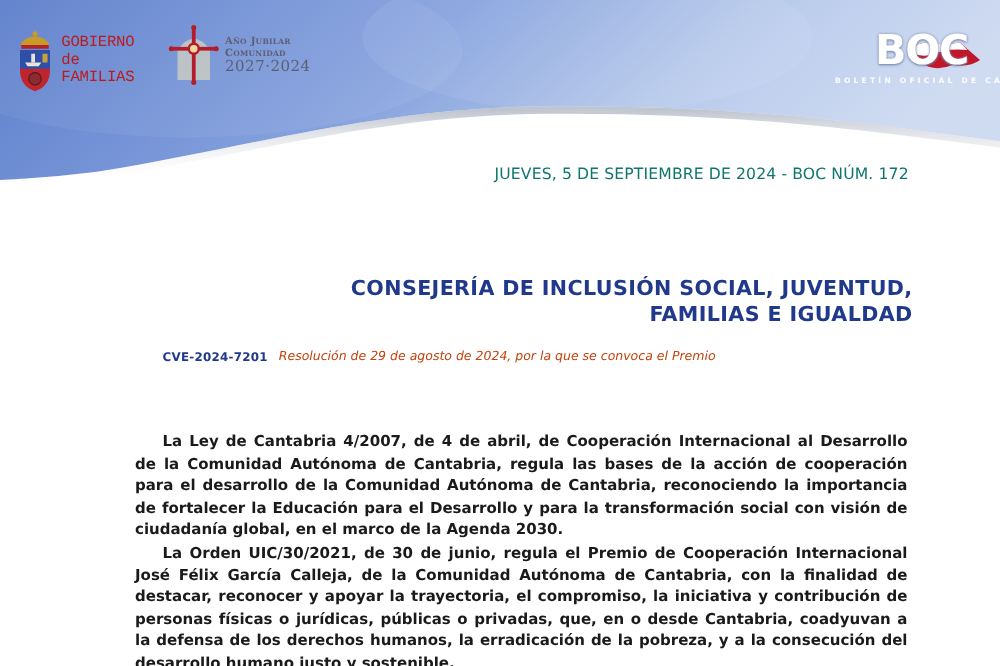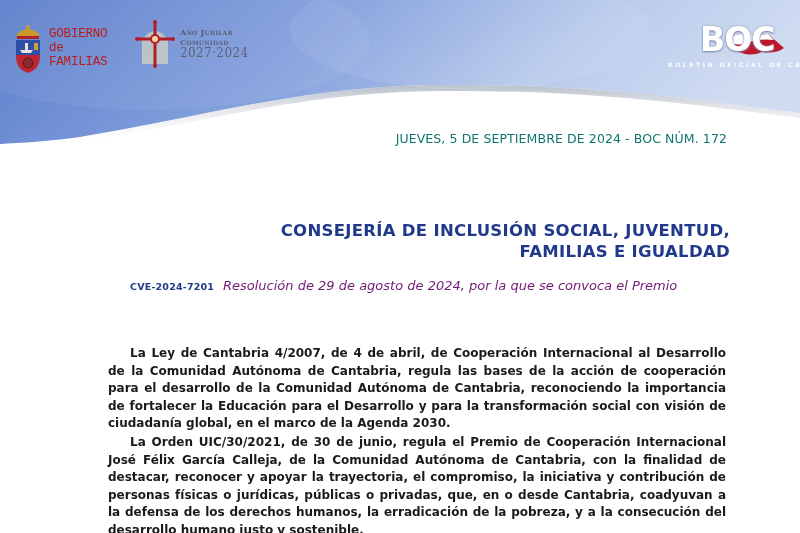--- a/index.html
+++ b/index.html
@@ -47,22 +47,22 @@
   }
   .ministry {
     position: absolute; left: 100px; width: 630px; top: 220px; text-align: right;
     color: #20398a; font-weight: bold; font-size: 16.5px; line-height: 21px; letter-spacing: 0.3px;
   }
   .cve {
     position: absolute; left: 107px; top: 281px; color: #20398a; font-weight: bold;
     font-size: 9.5px; letter-spacing: 0.2px; margin-left: 23px;
   }
   .resolution {
-    position: absolute; left: 223px; top: 276px; width: 520px; color: #701a75;
-    font-style: italic; font-size: 13px; line-height: 19px;
+    position: absolute; left: 223px; top: 276px; width: 520px; color: #c2410c;
+    font-style: italic; font-size: 10px; line-height: 19px;
   }
   .para {
     position: absolute; left: 108px; width: 618px; font-size: 12px; line-height: 17.6px;
     color: #1a1a1a; text-align: justify; text-indent: 22px; font-weight: bold;
   }
   .p1 { top: 345px; }
   .p2 { top: 434px; }
 </style>
 </head>
 <body>

